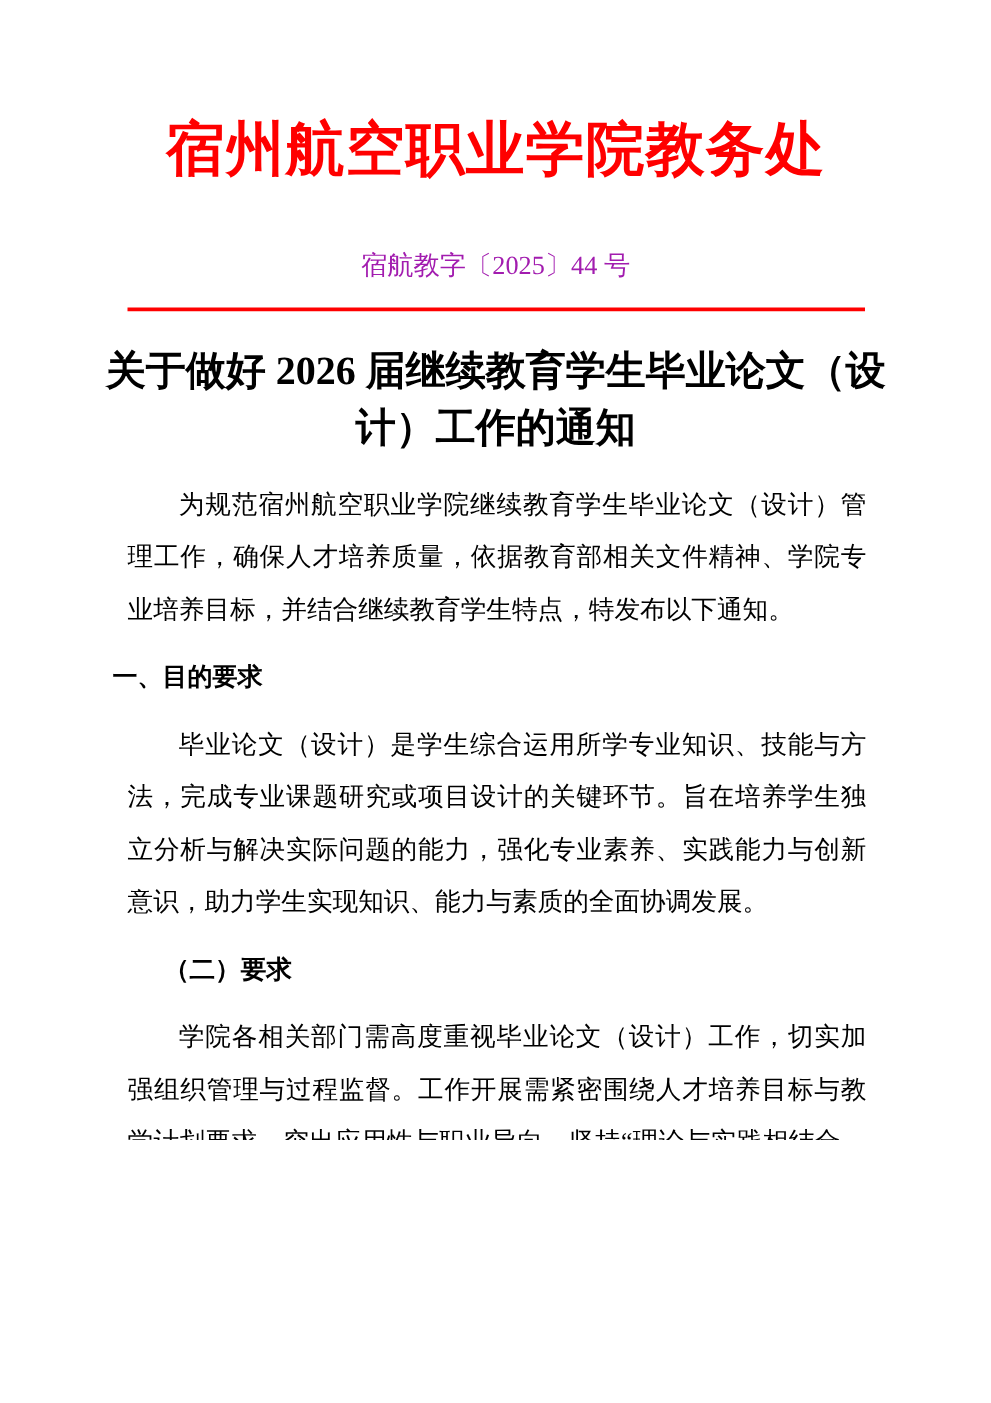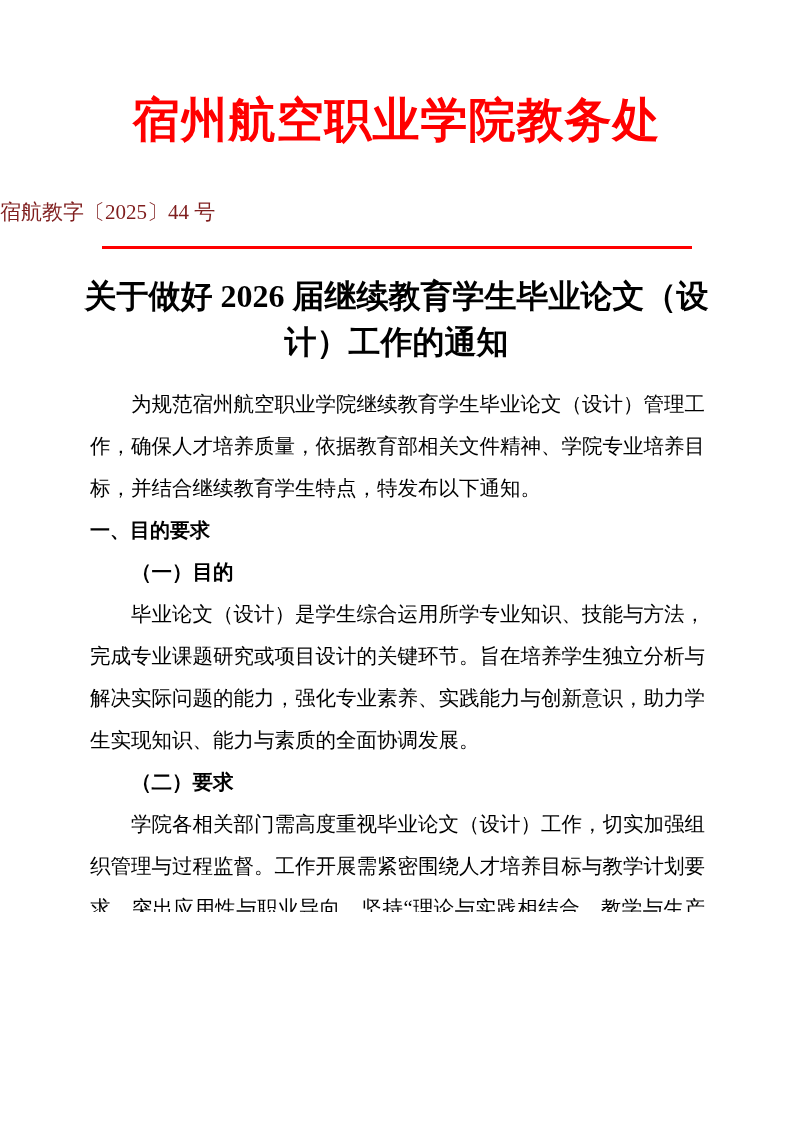--- a/index.html
+++ b/index.html
@@ -21,24 +21,24 @@
     text-align: center;
     font-size: 47px;
     line-height: 56px;
     font-weight: bold;
     color: #ff0000;
     letter-spacing: 1px;
     white-space: nowrap;
   }
   .doc-number {
     margin-top: 50px;
-    text-align: left;
+    text-align: center;
     font-size: 21px;
     line-height: 28px;
-    color: #7f1d1d;
+    color: #a21caf;
   }
   .red-rule {
     width: 590px;
     margin: 20px auto 0 auto;
     border: none;
     border-top: 3px solid #ff0000;
     height: 0;
   }
   .doc-title {
     margin: 24px auto 0 auto;
@@ -49,21 +49,21 @@
     font-weight: bold;
     color: #000000;
   }
   .body-area {
     margin: 18px 88px 0 90px;
     font-size: 20.5px;
     line-height: 42px;
     text-align: justify;
   }
   .para {
-    margin: 0;
+    margin: 12px;
     text-indent: 2em;
   }
   .section-heading {
     margin: 0;
     font-size: 20px;
     line-height: 42px;
     font-weight: bold;
     text-indent: 0;
   }
   .subsection-heading {
@@ -86,21 +86,20 @@
   <hr class="red-rule">
 
   <h1 class="doc-title">关于做好 2026 届继续教育学生毕业论文（设计）工作的通知</h1>
 
   <div class="body-area">
 
     <p class="para">为规范宿州航空职业学院继续教育学生毕业论文（设计）管理工作，确保人才培养质量，依据教育部相关文件精神、学院专业培养目标，并结合继续教育学生特点，特发布以下通知。</p>
 
     <h2 class="section-heading">一、目的要求</h2>
 
-    <h3 class="subsection-heading">（一）目的</h3>
 
     <p class="para">毕业论文（设计）是学生综合运用所学专业知识、技能与方法，完成专业课题研究或项目设计的关键环节。旨在培养学生独立分析与解决实际问题的能力，强化专业素养、实践能力与创新意识，助力学生实现知识、能力与素质的全面协调发展。</p>
 
     <h3 class="subsection-heading">（二）要求</h3>
 
     <p class="para">学院各相关部门需高度重视毕业论文（设计）工作，切实加强组织管理与过程监督。工作开展需紧密围绕人才培养目标与教学计划要求，突出应用性与职业导向，坚持“理论与实践相结合、教学与生产科研相结合、教育与行业发展相结合”原则，着力提升学生综合实践能力与岗位适应能力，保障毕业论文（设计）质量与人才培养质量。</p>
 
   </div>
 
 </div>

